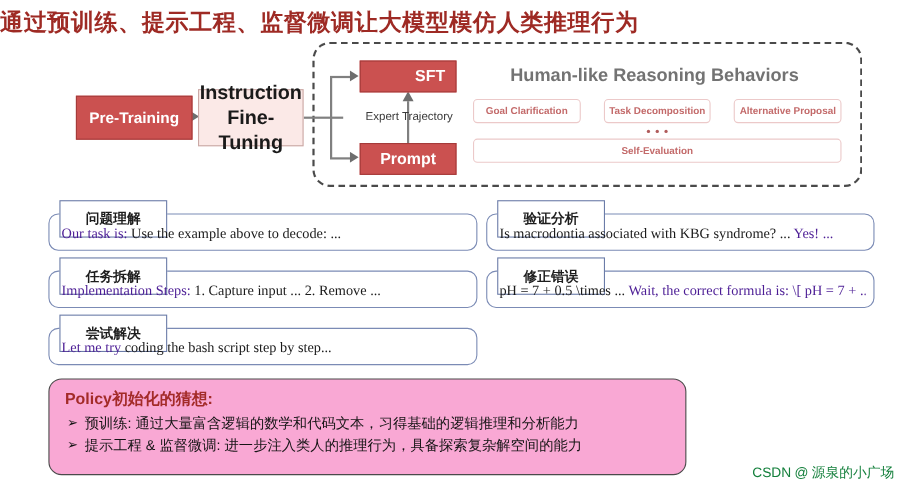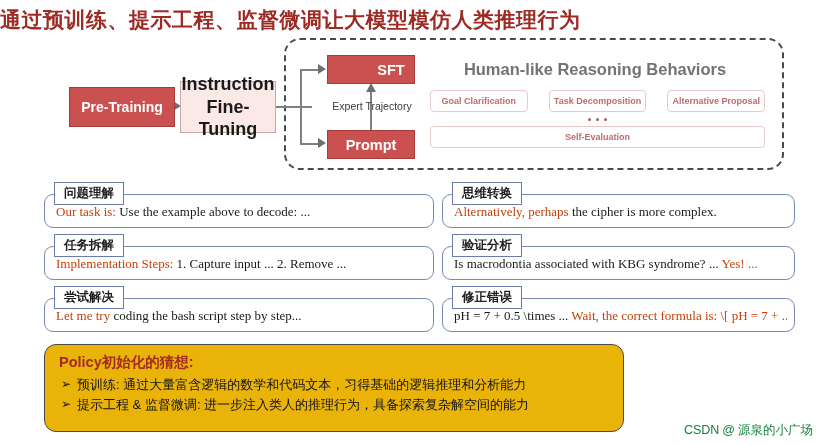--- a/index.html
+++ b/index.html
@@ -181,22 +181,22 @@
     width: 100%;
     height: 34px;
     box-sizing: border-box;
     border: 1px solid #7b8bb5;
     border-radius: 9px;
     background: #ffffff;
   }
   .ex-tab {
     position: absolute;
     left: 10px; top: 0;
-    height: 23px;
-    padding: 0 9px;
+    height: 34px;
+    padding: 0 23px;
     box-sizing: border-box;
     border: 1px solid #6b7ca8;
     background: #ffffff;
     color: #1d1d1d;
     font-size: 12.5px;
     font-weight: bold;
     display: flex;
     align-items: center;
     white-space: nowrap;
     z-index: 2;
@@ -205,31 +205,31 @@
     position: absolute;
     left: 12px; top: 22px;
     right: 8px;
     font-family: "Liberation Serif", "DejaVu Serif", serif;
     font-size: 13px;
     color: #1a1a1a;
     white-space: nowrap;
     overflow: hidden;
     z-index: 3;
   }
-  .ex-text .hl { color: #c2410c; }
+  .ex-text .hl { color: #4c1d95; }
 
   
   .policy-box {
     position: absolute;
     left: 44px; top: 344px;
     width: 580px; height: 88px;
     box-sizing: border-box;
     border: 1px solid #4a4a4a;
     border-radius: 12px;
-    background: #eab308;
+    background: #f9a8d4;
     padding: 8px 12px 0 14px;
   }
   .policy-title {
     font-size: 14.5px;
     font-weight: bold;
     color: #a32b28;
     margin-bottom: 3px;
     white-space: nowrap;
   }
   .policy-line {
@@ -347,25 +347,20 @@
       <div class="ex-item">
         <div class="ex-body"></div>
         <div class="ex-tab">尝试解决</div>
         <div class="ex-text"><span class="hl">Let me try</span><span> coding the bash script step by step...</span></div>
       </div>
 
     </div>
 
     <div class="ex-col right">
 
-      <div class="ex-item">
-        <div class="ex-body"></div>
-        <div class="ex-tab">思维转换</div>
-        <div class="ex-text"><span class="hl">Alternatively, perhaps</span><span> the cipher is more complex.</span></div>
-      </div>
 
       <div class="ex-item">
         <div class="ex-body"></div>
         <div class="ex-tab">验证分析</div>
         <div class="ex-text"><span>Is macrodontia associated with KBG syndrome? ... </span><span class="hl">Yes! ...</span></div>
       </div>
 
       <div class="ex-item">
         <div class="ex-body"></div>
         <div class="ex-tab">修正错误</div>

